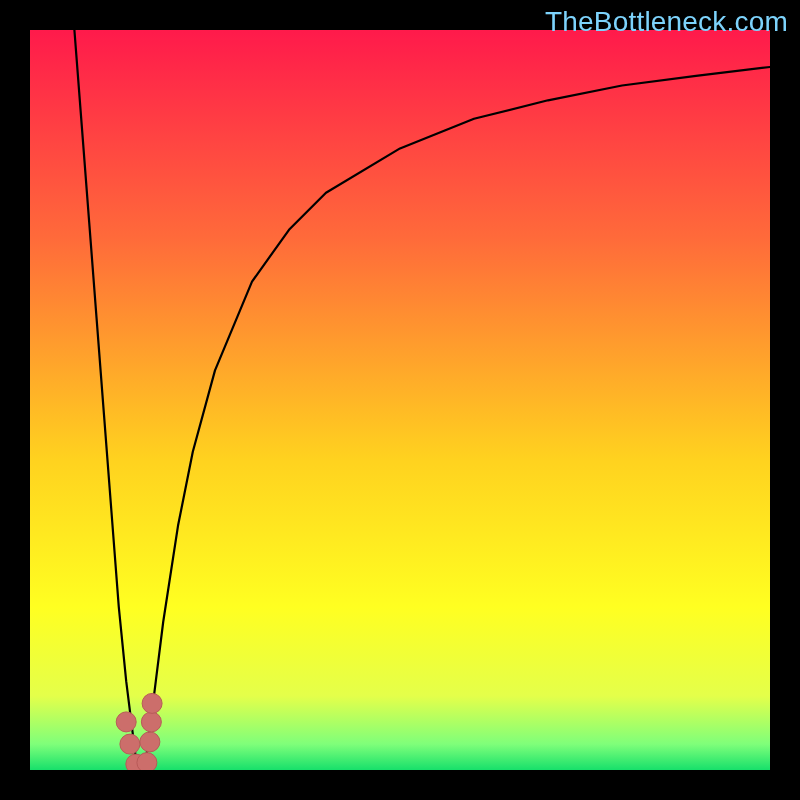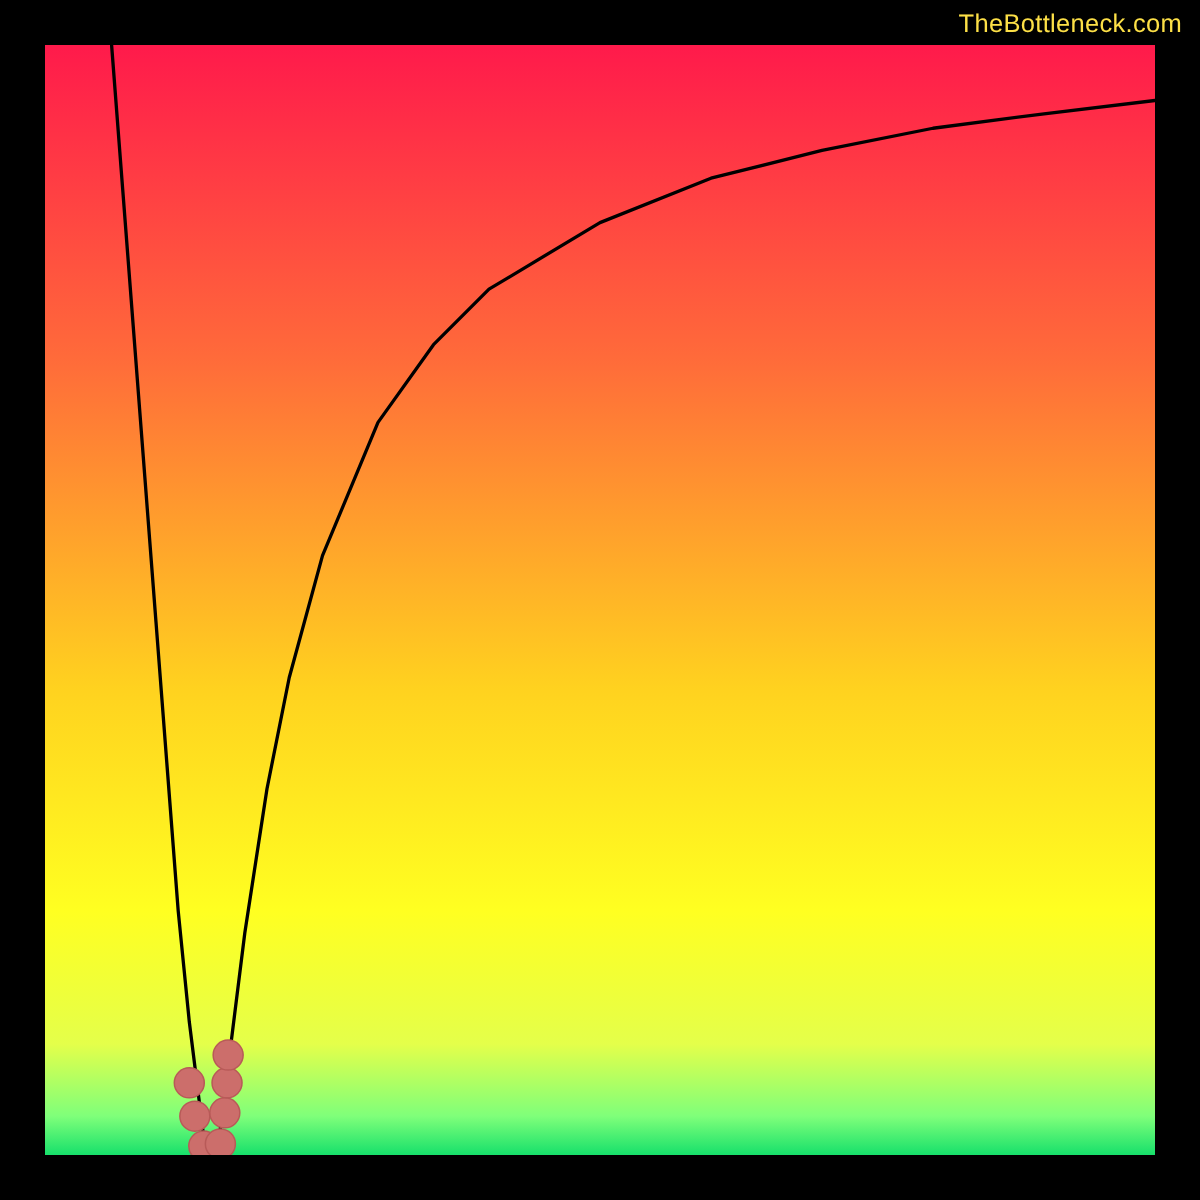--- a/index.html
+++ b/index.html
@@ -24,22 +24,22 @@
     left: 30px;
     top: 30px;
     width: 740px;
     height: 740px;
     overflow: hidden;
   }
   .watermark {
     position: absolute;
     top: 6px;
     right: 12px;
-    color: #fde047;
-    font-size: 17px;
+    color: #7dd3fc;
+    font-size: 28px;
     font-weight: 400;
     letter-spacing: 0.2px;
   }
   svg {
     position: absolute;
     inset: 0;
   }
 </style>
 </head>
 <body>

